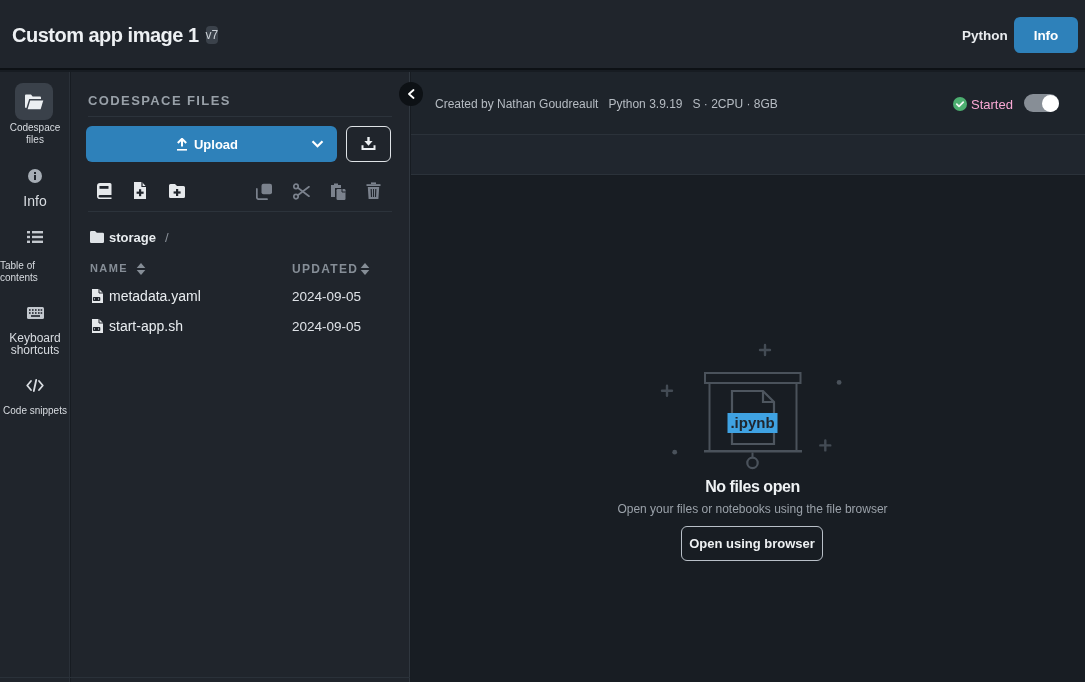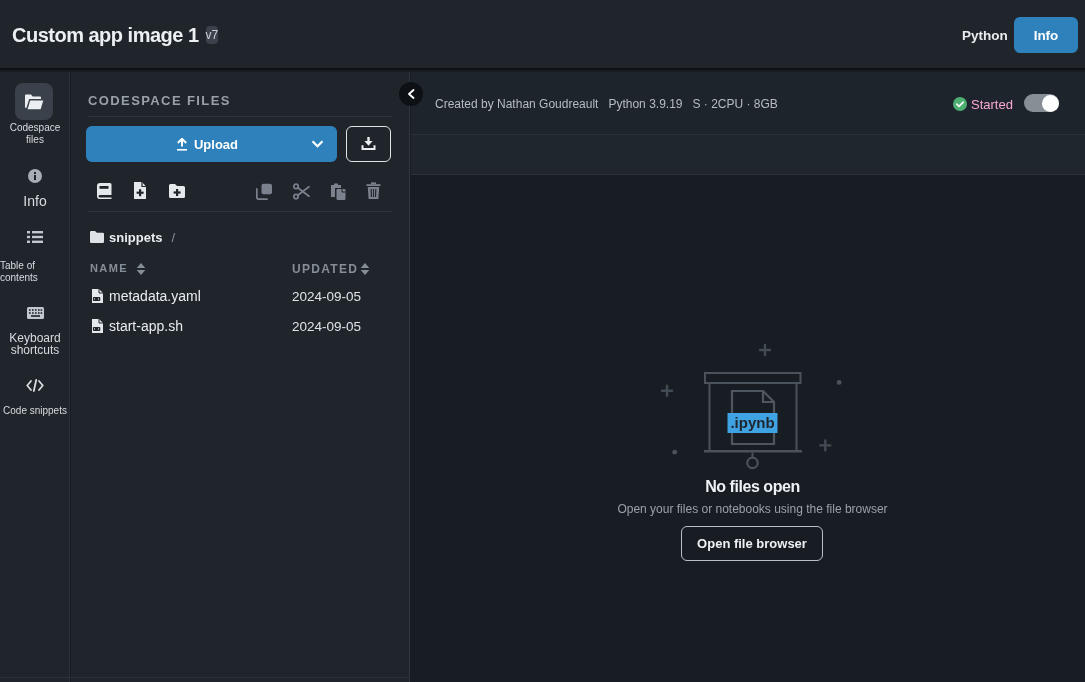--- a/index.html
+++ b/index.html
@@ -168,21 +168,21 @@
         <path d="M1.8 5 L13.2 5 L12.4 17 L2.6 17 Z M4.6 7 L4.9 15 L6.1 15 L5.8 7 Z M7 7 L7 15 L8 15 L8 7 Z M9.2 7 L8.9 15 L10.1 15 L10.4 7 Z" fill-rule="evenodd"></path>
       </g>
     </svg>
   </div>
   <div class="abs" style="left:17px;top:139px;width:304px;height:1px;background:#2c333b;"></div>
 
   <div class="abs" style="left:19px;top:155px;height:20px;display:flex;align-items:center;">
     <svg width="14" height="12" viewBox="0 0 14 12" style="margin-right:5px;">
       <path d="M0 1.3 Q0 0 1.3 0 L5 0 L6.8 1.8 L12.7 1.8 Q14 1.8 14 3.1 L14 10.7 Q14 12 12.7 12 L1.3 12 Q0 12 0 10.7 Z" fill="#dfe3e7"></path>
     </svg>
-    <span style="font-size:13px;font-weight:bold;color:#e9edf0;">snippets</span>
+    <span style="font-size:13px;font-weight:bold;color:#e9edf0;">storage</span>
     <span style="font-size:13px;color:#8a9199;margin-left:9px;">/</span>
   </div>
 
   <div class="abs" style="left:17px;top:189px;width:304px;height:16px;">
     <span class="abs" style="left:2px;top:1px;font-size:11px;font-weight:bold;letter-spacing:1.4px;color:#868e97;">NAME</span>
     <svg class="abs" style="left:48px;top:2px;" width="10" height="12" viewBox="0 0 10 12">
       <path d="M5 0 L9.3 5 L0.7 5 Z" fill="#868e97"></path>
       <path d="M5 12 L9.3 7 L0.7 7 Z" fill="#868e97"></path>
     </svg>
     <span class="abs" style="left:204px;top:1px;font-size:12px;font-weight:bold;letter-spacing:1.3px;color:#868e97;">UPDATED</span>
@@ -262,21 +262,21 @@
       <path d="M122 50 L122 61 L133 61"></path>
     </g>
 
     <rect x="86.5" y="72" width="50" height="20" fill="#3fa2e2"></rect>
     <text x="111.5" y="87" text-anchor="middle" font-family="Liberation Sans, sans-serif" font-size="15" font-weight="bold" fill="#20262e">.ipynb</text>
   </svg>
 
   <div class="abs" style="left:0;top:302px;width:683px;text-align:center;font-size:16px;letter-spacing:-0.45px;font-weight:bold;color:#eef1f3;">No files open</div>
   <div class="abs" style="left:0;top:326px;width:683px;text-align:center;font-size:12px;color:#9aa1a9;">Open your files or notebooks using the file browser</div>
   <div class="abs" style="left:270px;top:350px;width:142px;height:35px;border:1px solid #b9c0c8;border-radius:6px;display:flex;align-items:center;justify-content:center;">
-    <span style="font-size:13px;font-weight:bold;color:#eef1f3;">Open file browser</span>
+    <span style="font-size:13px;font-weight:bold;color:#eef1f3;">Open using browser</span>
   </div>
 </div>
 
 <div class="abs" style="left:399px;top:82px;width:24px;height:24px;border-radius:50%;background:#0d1115;display:flex;align-items:center;justify-content:center;">
   <svg width="8" height="10" viewBox="0 0 8 10">
     <path d="M6.5 1 L2 5 L6.5 9" stroke="#fff" stroke-width="1.8" fill="none" stroke-linecap="round" stroke-linejoin="round"></path>
   </svg>
 </div>
 
 </body></html>

